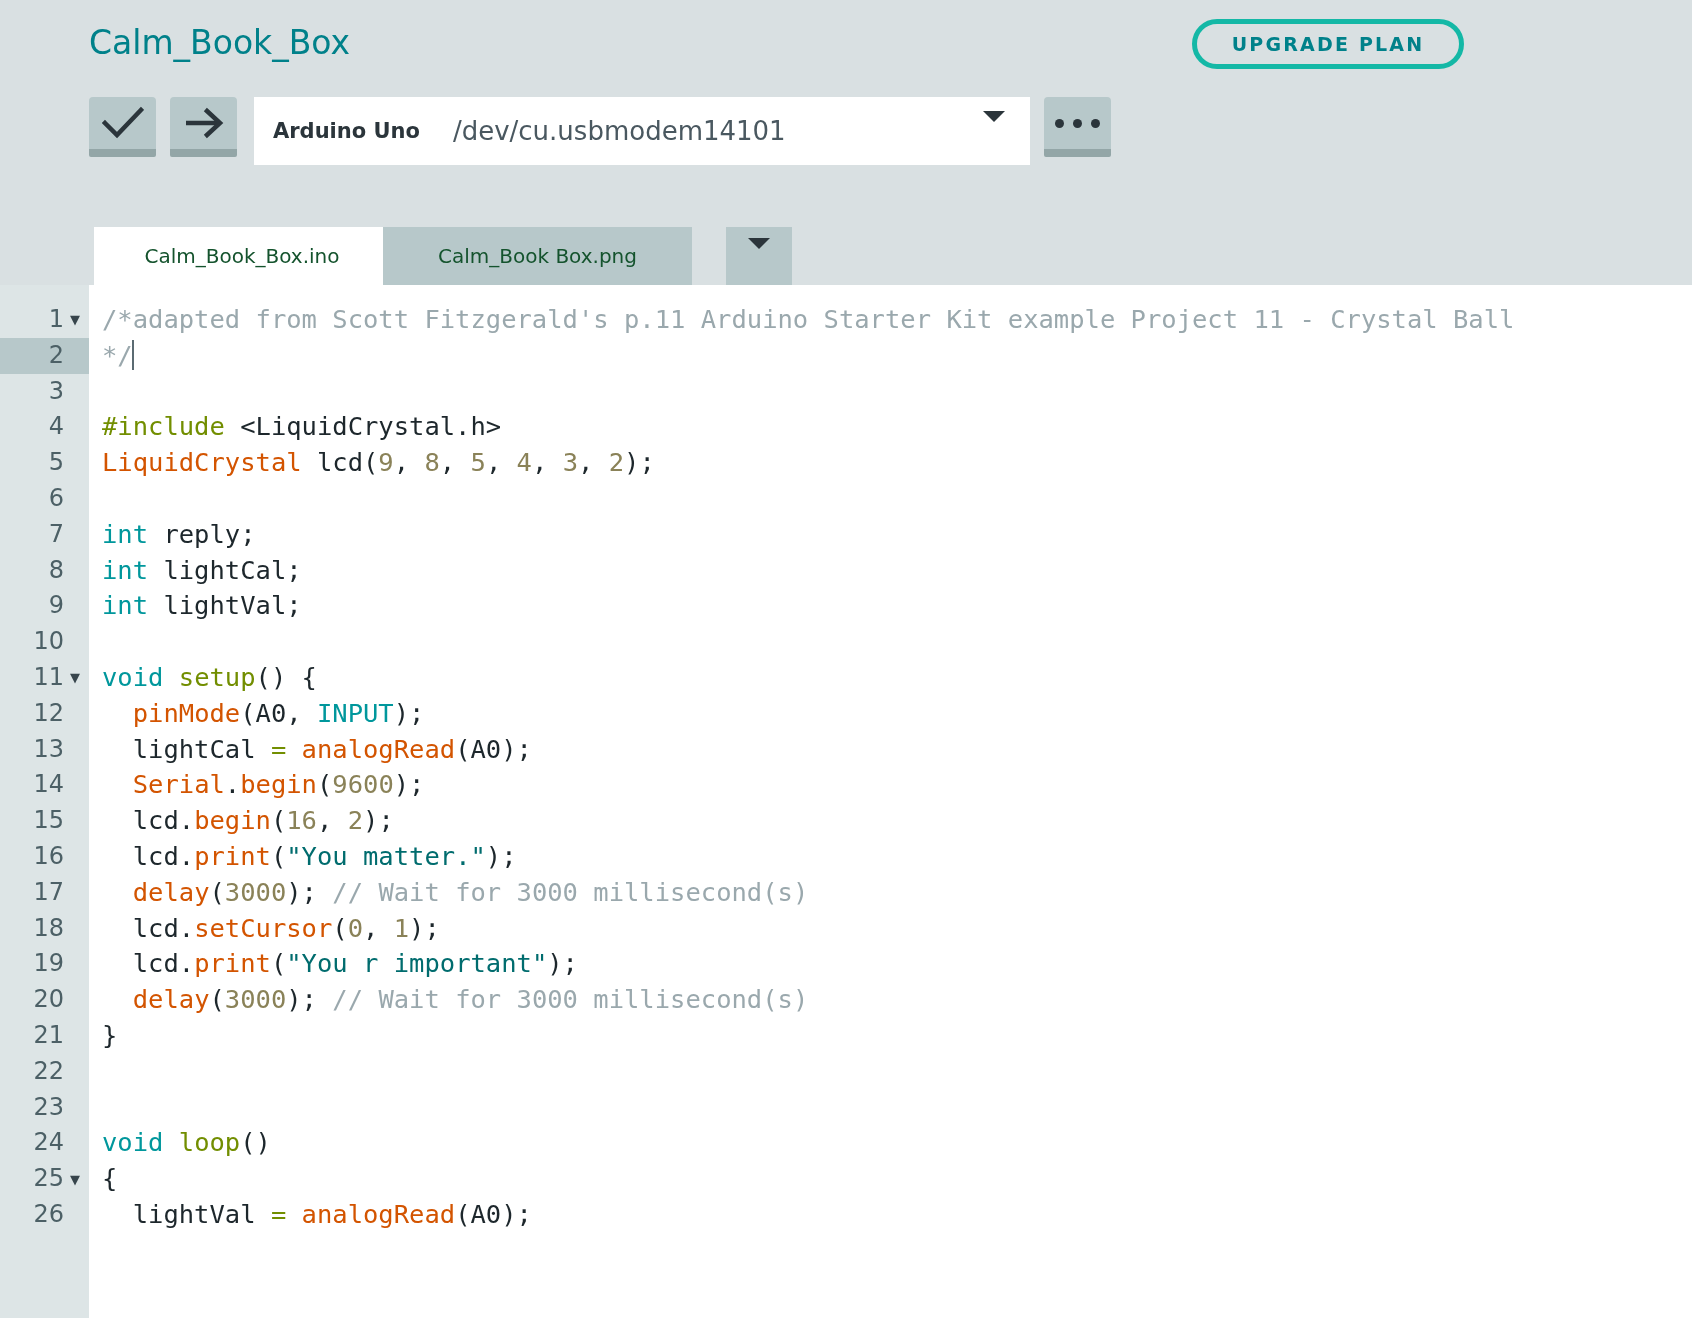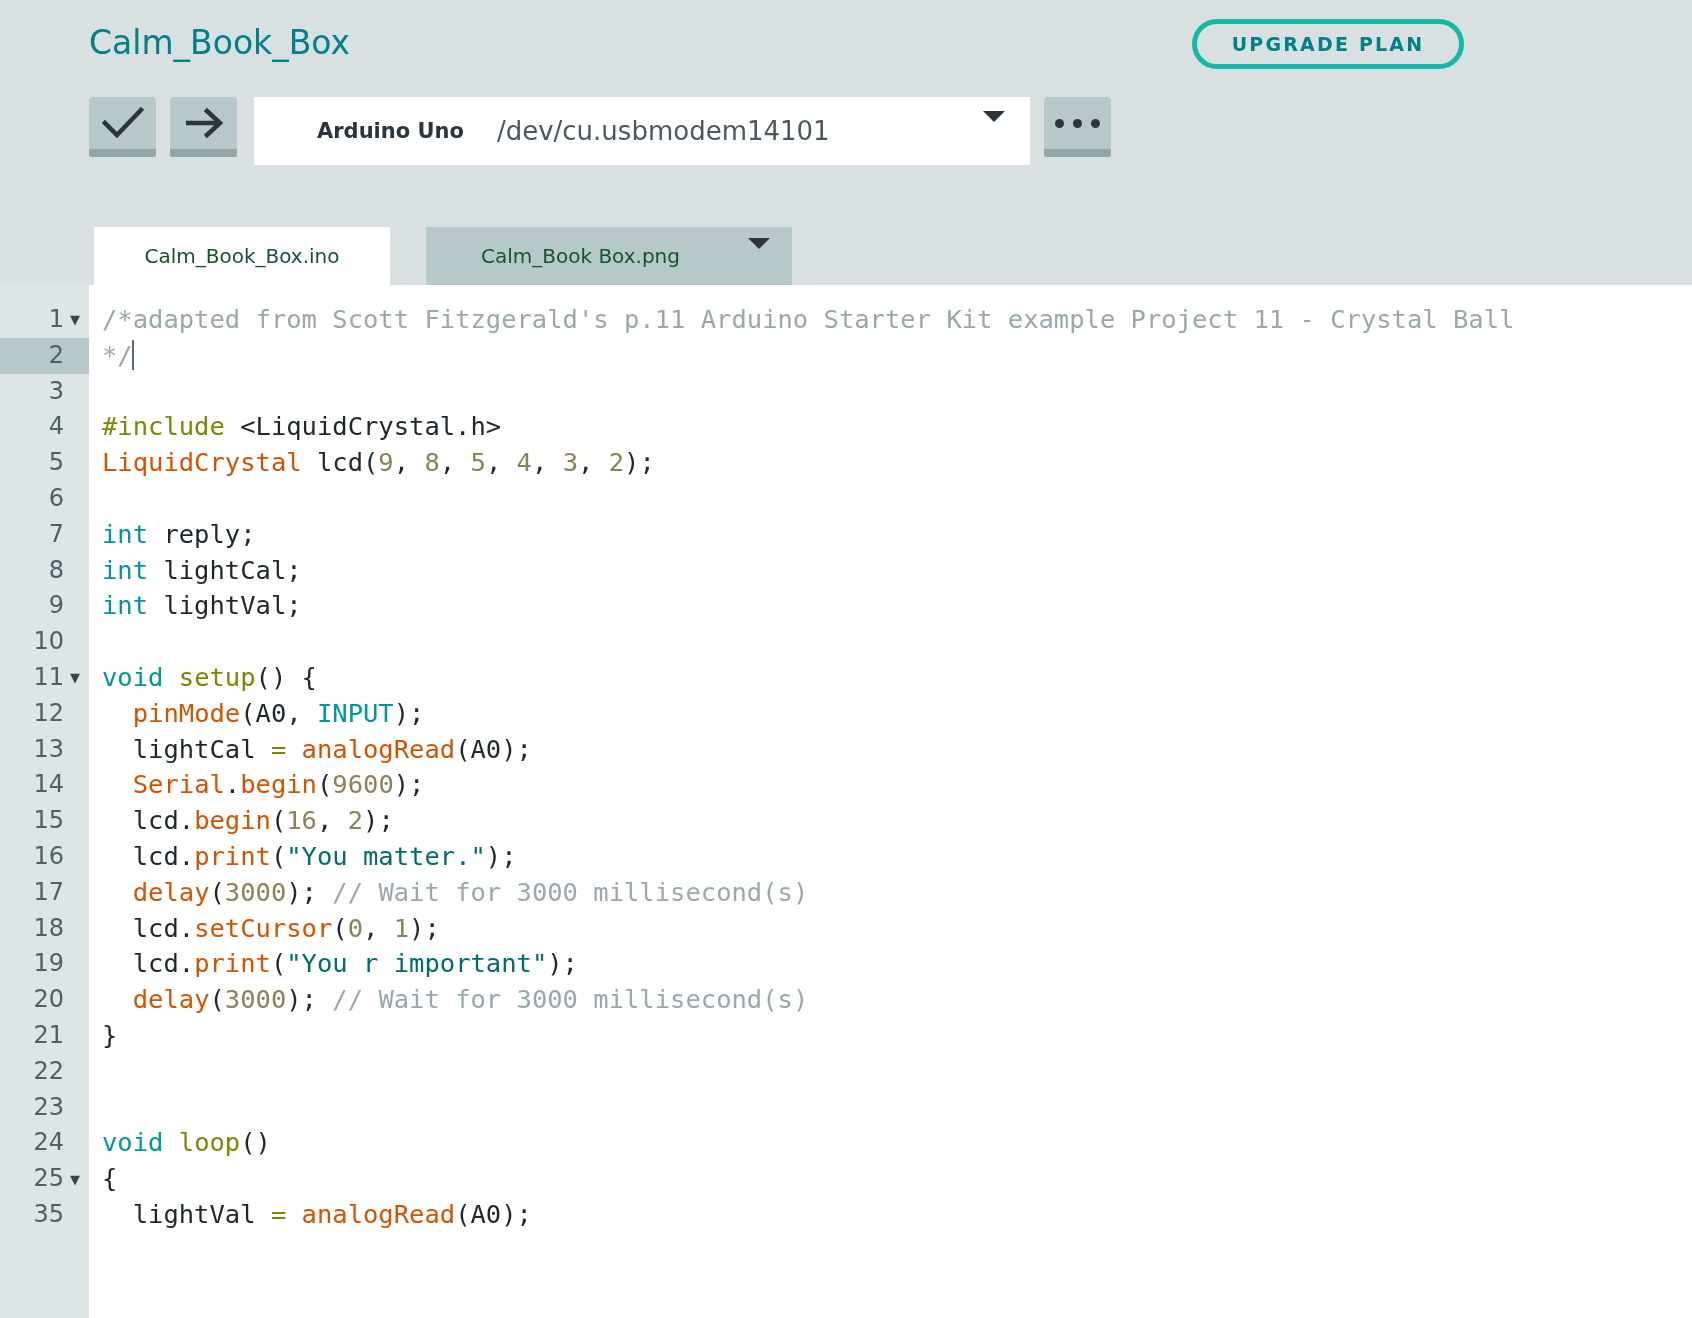--- a/index.html
+++ b/index.html
@@ -107,21 +107,20 @@
   .board-select {
     position: absolute;
     left: 254px;
     top: 9px;
     width: 776px;
     height: 68px;
     background: #ffffff;
     display: flex;
     align-items: center;
     box-sizing: border-box;
-    padding-left: 44px;
   }
   .board-name {
     margin-left: 19px;
     font-size: 21px;
     font-weight: bold;
     color: #2b353b;
     font-family: "DejaVu Sans", sans-serif;
     white-space: nowrap;
   }
   .board-port {
@@ -163,21 +162,21 @@
     cursor: pointer;
     white-space: nowrap;
     box-sizing: border-box;
   }
   .tab.active {
     left: 94px;
     width: 296px;
     background: #ffffff;
   }
   .tab.inactive {
-    left: 426px;
+    left: 383px;
     width: 309px;
     background: #b7c8ca;
   }
   .tab-dropdown {
     position: absolute;
     left: 726px;
     top: 0;
     width: 66px;
     height: 58px;
     background: #b7c8ca;
@@ -354,17 +353,17 @@
         <div class="line"><div class="gutter"><span class="num">16</span><span class="fold empty">▼</span></div><div class="content"><span class="t-pl">  lcd.</span><span class="t-call">print</span><span class="t-pl">(</span><span class="t-str">"You matter."</span><span class="t-pl">);</span></div></div>
         <div class="line"><div class="gutter"><span class="num">17</span><span class="fold empty">▼</span></div><div class="content"><span class="t-pl">  </span><span class="t-call">delay</span><span class="t-pl">(</span><span class="t-num">3000</span><span class="t-pl">); </span><span class="t-com">// Wait for 3000 millisecond(s)</span></div></div>
         <div class="line"><div class="gutter"><span class="num">18</span><span class="fold empty">▼</span></div><div class="content"><span class="t-pl">  lcd.</span><span class="t-call">setCursor</span><span class="t-pl">(</span><span class="t-num">0</span><span class="t-pl">, </span><span class="t-num">1</span><span class="t-pl">);</span></div></div>
         <div class="line"><div class="gutter"><span class="num">19</span><span class="fold empty">▼</span></div><div class="content"><span class="t-pl">  lcd.</span><span class="t-call">print</span><span class="t-pl">(</span><span class="t-str">"You r important"</span><span class="t-pl">);</span></div></div>
         <div class="line"><div class="gutter"><span class="num">20</span><span class="fold empty">▼</span></div><div class="content"><span class="t-pl">  </span><span class="t-call">delay</span><span class="t-pl">(</span><span class="t-num">3000</span><span class="t-pl">); </span><span class="t-com">// Wait for 3000 millisecond(s)</span></div></div>
         <div class="line"><div class="gutter"><span class="num">21</span><span class="fold empty">▼</span></div><div class="content"><span class="t-pl">}</span></div></div>
         <div class="line"><div class="gutter"><span class="num">22</span><span class="fold empty">▼</span></div><div class="content"></div></div>
         <div class="line"><div class="gutter"><span class="num">23</span><span class="fold empty">▼</span></div><div class="content"></div></div>
         <div class="line"><div class="gutter"><span class="num">24</span><span class="fold empty">▼</span></div><div class="content"><span class="t-kw">void</span><span class="t-pl"> </span><span class="t-fn">loop</span><span class="t-pl">()</span></div></div>
         <div class="line"><div class="gutter"><span class="num">25</span><span class="fold">▼</span></div><div class="content"><span class="t-pl">{</span></div></div>
-        <div class="line"><div class="gutter"><span class="num">35</span><span class="fold empty">▼</span></div><div class="content"><span class="t-pl">  lightVal </span><span class="t-op">=</span><span class="t-pl"> </span><span class="t-call">analogRead</span><span class="t-pl">(A0);</span></div></div>
+        <div class="line"><div class="gutter"><span class="num">26</span><span class="fold empty">▼</span></div><div class="content"><span class="t-pl">  lightVal </span><span class="t-op">=</span><span class="t-pl"> </span><span class="t-call">analogRead</span><span class="t-pl">(A0);</span></div></div>
       </div>
   </div>
 
 </div>
 
 </body></html>

